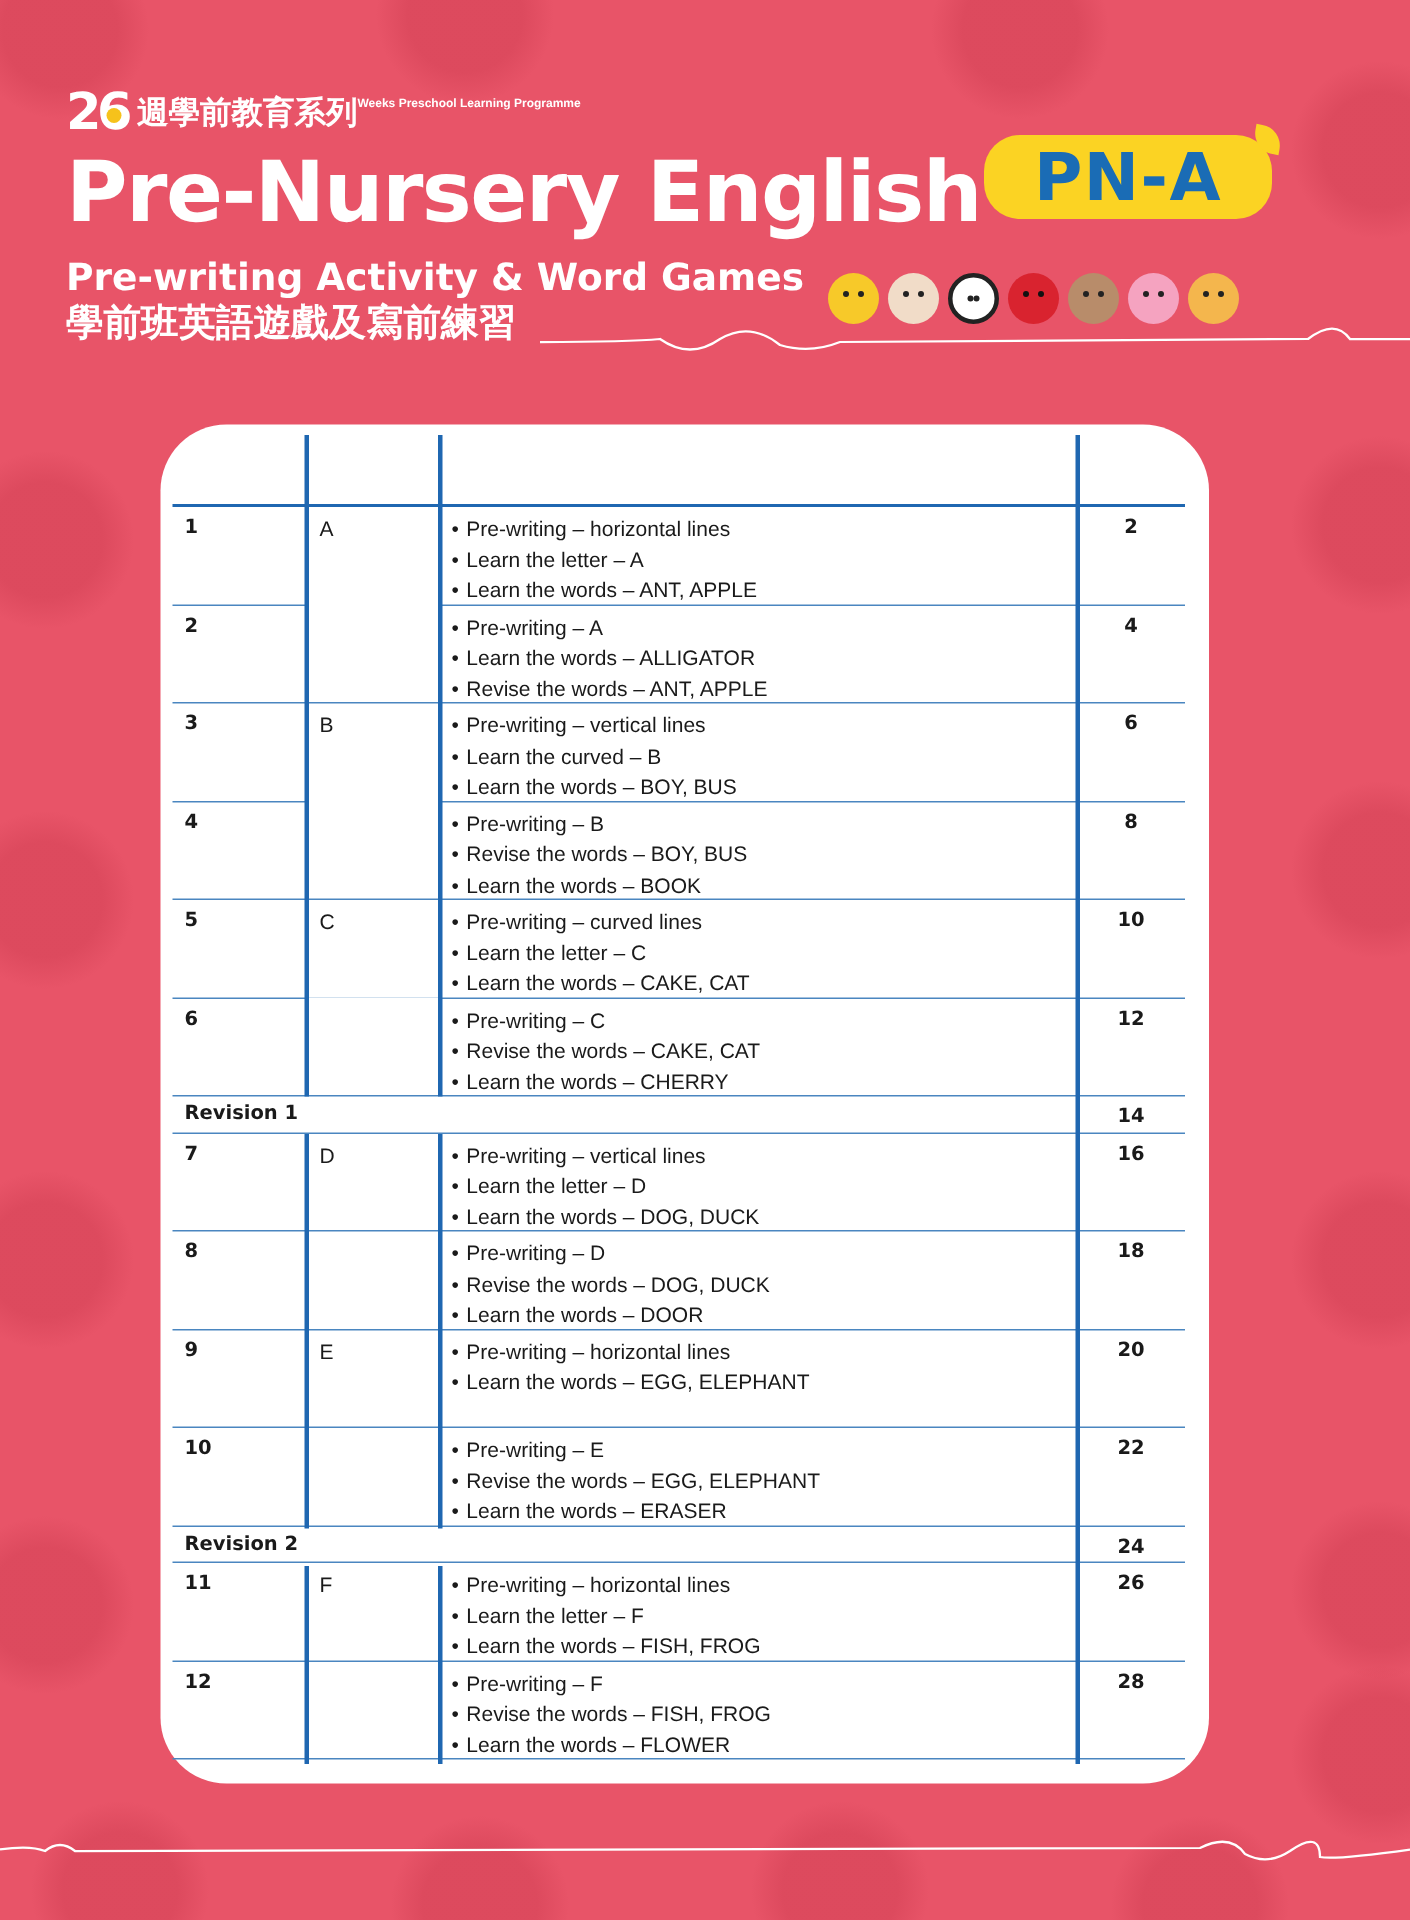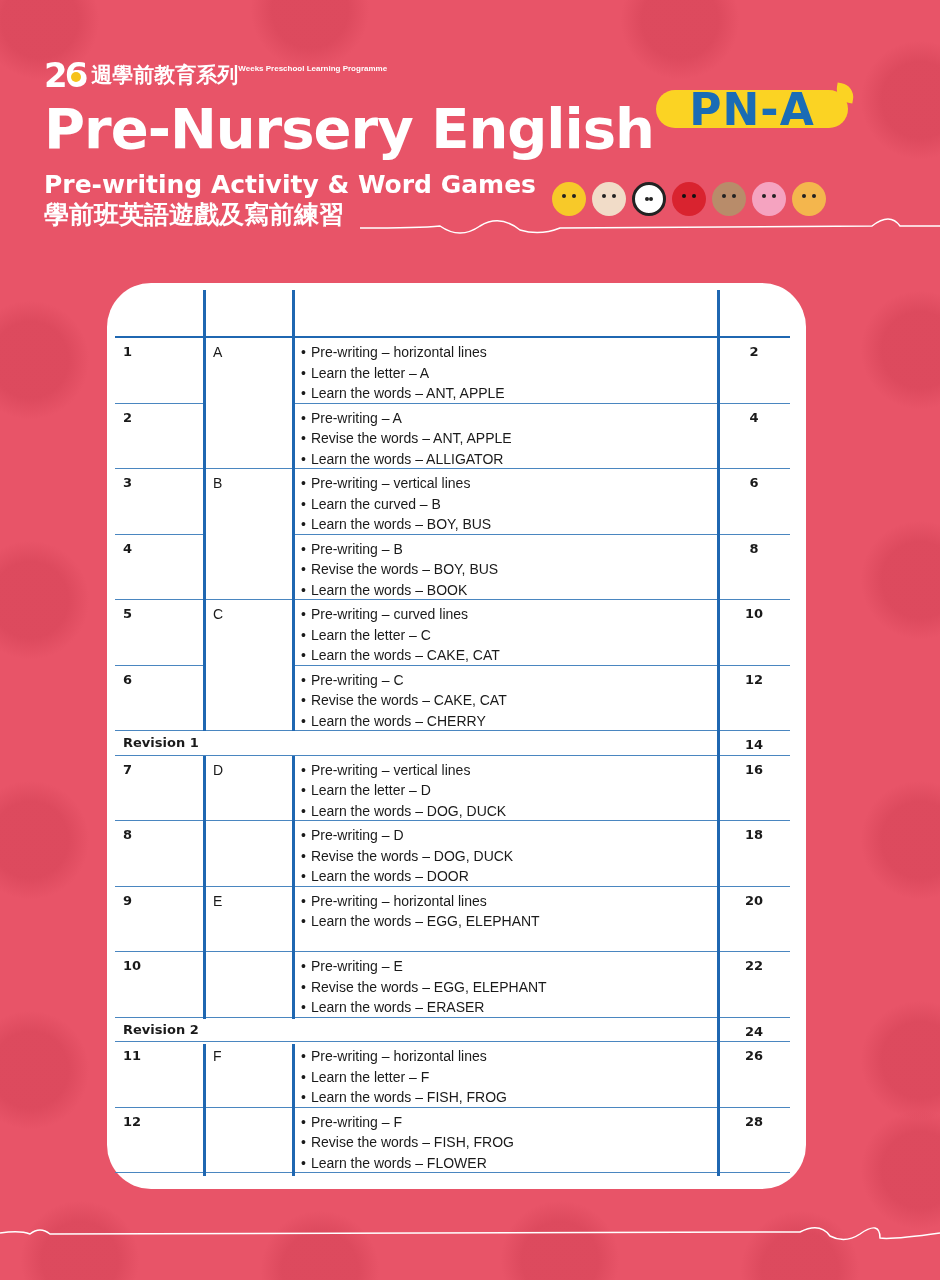--- a/index.html
+++ b/index.html
@@ -27,21 +27,21 @@
   }
   .series-text { margin-left: 6px; display: flex; flex-direction: row; }
   .series-cn { color: #fff; font-weight: bold; font-size: 21px; line-height: 22px; font-family: "DejaVu Sans", sans-serif; }
   .series-en { color: #fff; font-weight: bold; font-size: 8px; line-height: 10px; text-align: center; }
   .main-title {
     position: absolute; left: 44px; top: 96px;
     font-family: "DejaVu Sans", sans-serif; font-weight: bold; font-size: 56px;
     color: #ffffff; letter-spacing: -1px; line-height: 66px;
   }
   .level-badge {
-    position: absolute; left: 656px; top: 90px; width: 192px; height: 38px;
+    position: absolute; left: 656px; top: 90px; width: 192px; height: 56px;
     background: #fbd323; border-radius: 24px;
     display: flex; align-items: center; justify-content: center;
     color: #1a6cb5; font-family: "DejaVu Sans", sans-serif; font-weight: bold; font-size: 44px;
     letter-spacing: 1px;
   }
   .level-badge::after {
     content: ""; position: absolute; right: -6px; top: -6px; width: 18px; height: 18px;
     background: #fbd323; border-radius: 0 14px 0 14px; transform: rotate(10deg);
   }
   .subtitle-en {
@@ -185,22 +185,22 @@
           </ul>
         </div>
         <span class="cell c-page">2</span>
       </div>
       <div class="row week">
         <span class="cell c-week">2</span>
         <span class="cell c-letter"></span>
         <div class="cell c-obj">
           <ul>
             <li>Pre-writing – A</li>
+            <li>Learn the words – ALLIGATOR</li>
             <li>Revise the words – ANT, APPLE</li>
-            <li>Learn the words – ALLIGATOR</li>
           </ul>
         </div>
         <span class="cell c-page">4</span>
       </div>
       <div class="row week">
         <span class="cell c-week">3</span>
         <span class="cell c-letter">B</span>
         <div class="cell c-obj">
           <ul>
             <li>Pre-writing – vertical lines</li>

